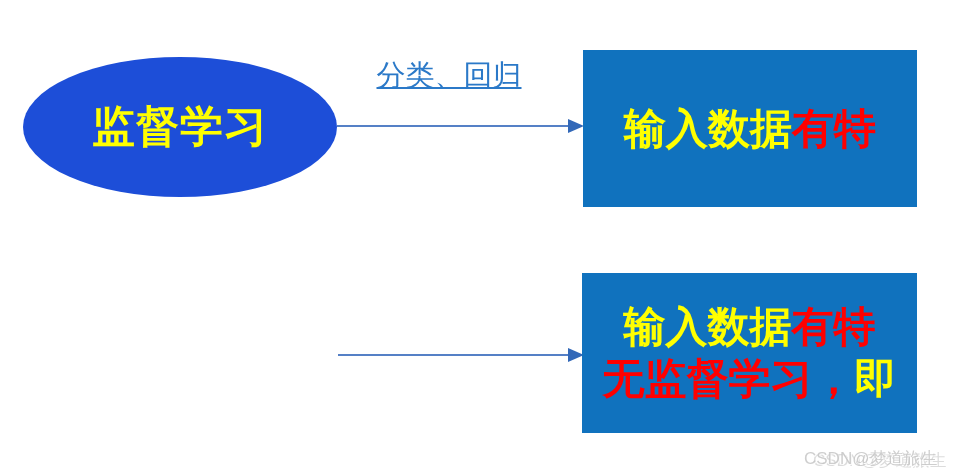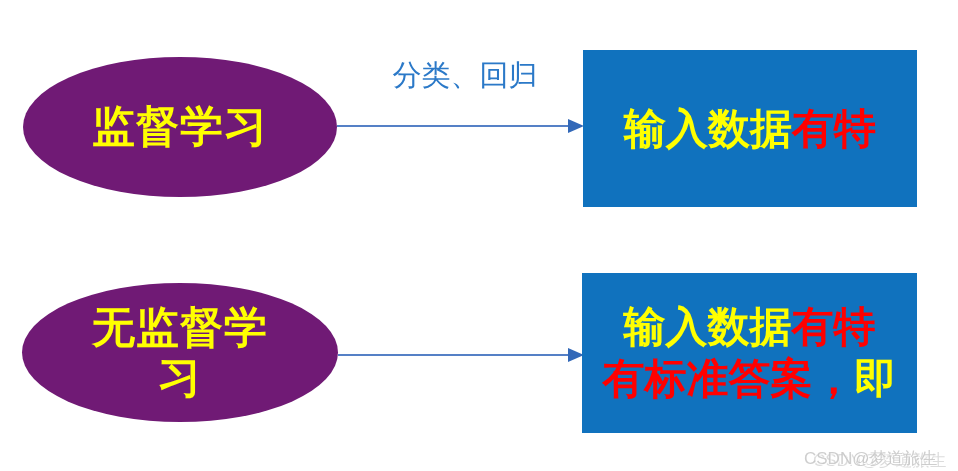--- a/index.html
+++ b/index.html
@@ -2,21 +2,21 @@
 <html><head>
 <meta charset="utf-8">
 <style>
   html,body { margin:0; padding:0; background:#ffffff; }
   .canvas {
     position:relative; width:958px; height:471px; background:#ffffff;
     overflow:hidden; font-family:"Liberation Serif","DejaVu Serif",serif;
   }
   
   .ellipse {
-    position:absolute; background:#701a75; border-radius:50%;
+    position:absolute; background:#1d4ed8; border-radius:50%;
     display:flex; align-items:center; justify-content:center; text-align:center;
   }
   .ellipse-top { left:23px; top:57px; width:314px; height:140px; }
   .ellipse-bottom { left:22px; top:283px; width:316px; height:139px; }
   .ellipse-label {
     color:#FFFF00; font-weight:bold; font-size:43px; line-height:50px;
     letter-spacing:1px;
   }
   .ellipse-bottom .ellipse-label { width:186px; }
   
@@ -26,21 +26,21 @@
   .arrow-line { flex:1; height:2px; background:#5580C6; }
   .arrow-head {
     width:0; height:0;
     border-top:7px solid transparent; border-bottom:7px solid transparent;
     border-left:16px solid #3268B8;
   }
   .arrow-label {
     position:absolute; color:#2B79C8; font-size:29px; line-height:32px;
     white-space:nowrap; text-align:center;
   }
-  .arrow-label-top { left:340px; top:59px; width:250px; }
+  .arrow-label-top { left:324px; top:59px; width:250px;text-decoration:underline; }
   .arrow-label-bottom { left:340px; top:282px; width:240px; }
   
   .box {
     position:absolute; background:#1072BE;
     display:flex; flex-direction:column; align-items:center; justify-content:center;
     text-align:center;
   }
   .box-top { left:583px; top:50px; width:334px; height:157px; }
   .box-bottom { left:582px; top:273px; width:335px; height:160px; }
   .box-line { font-size:42px; line-height:52px; font-weight:bold; white-space:nowrap; }
@@ -67,30 +67,27 @@
   <div class="arrow arrow-top">
     <div class="arrow-line"></div>
     <div class="arrow-head"></div>
   </div>
   <div class="arrow-label arrow-label-top">分类、回归</div>
 
   <div class="box box-top">
     <div class="box-line"><span class="seg-yellow">输入数据</span><span class="seg-red">有特</span></div>
   </div>
 
-  <div class="ellipse ellipse-bottom">
-    <div class="ellipse-label">无监督学习</div>
-  </div>
 
   <div class="arrow arrow-bottom">
     <div class="arrow-line"></div>
     <div class="arrow-head"></div>
   </div>
 
   <div class="box box-bottom">
     <div class="box-line"><span class="seg-yellow">输入数据</span><span class="seg-red">有特</span></div>
-    <div class="box-line"><span class="seg-red">有标准答案，</span><span class="seg-yellow">即</span></div>
+    <div class="box-line"><span class="seg-red">无监督学习，</span><span class="seg-yellow">即</span></div>
   </div>
 
   <div class="watermark watermark-2">CSDN@梦道旅生</div>
   <div class="watermark watermark-1">CSDN@梦道旅生</div>
 
 </div>
 
 </body></html>

